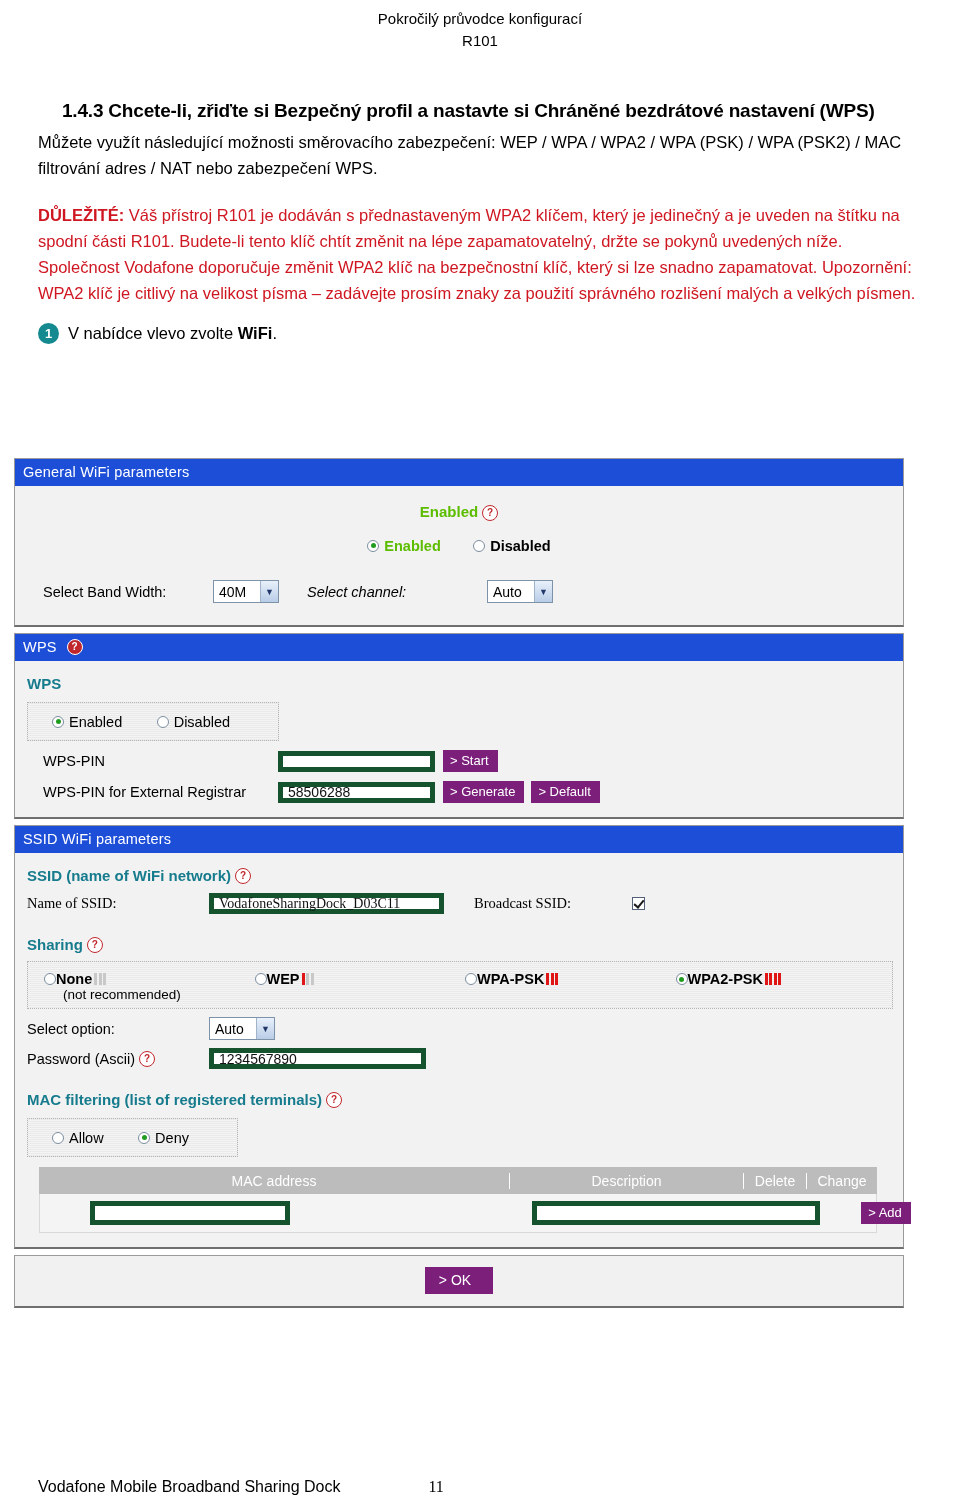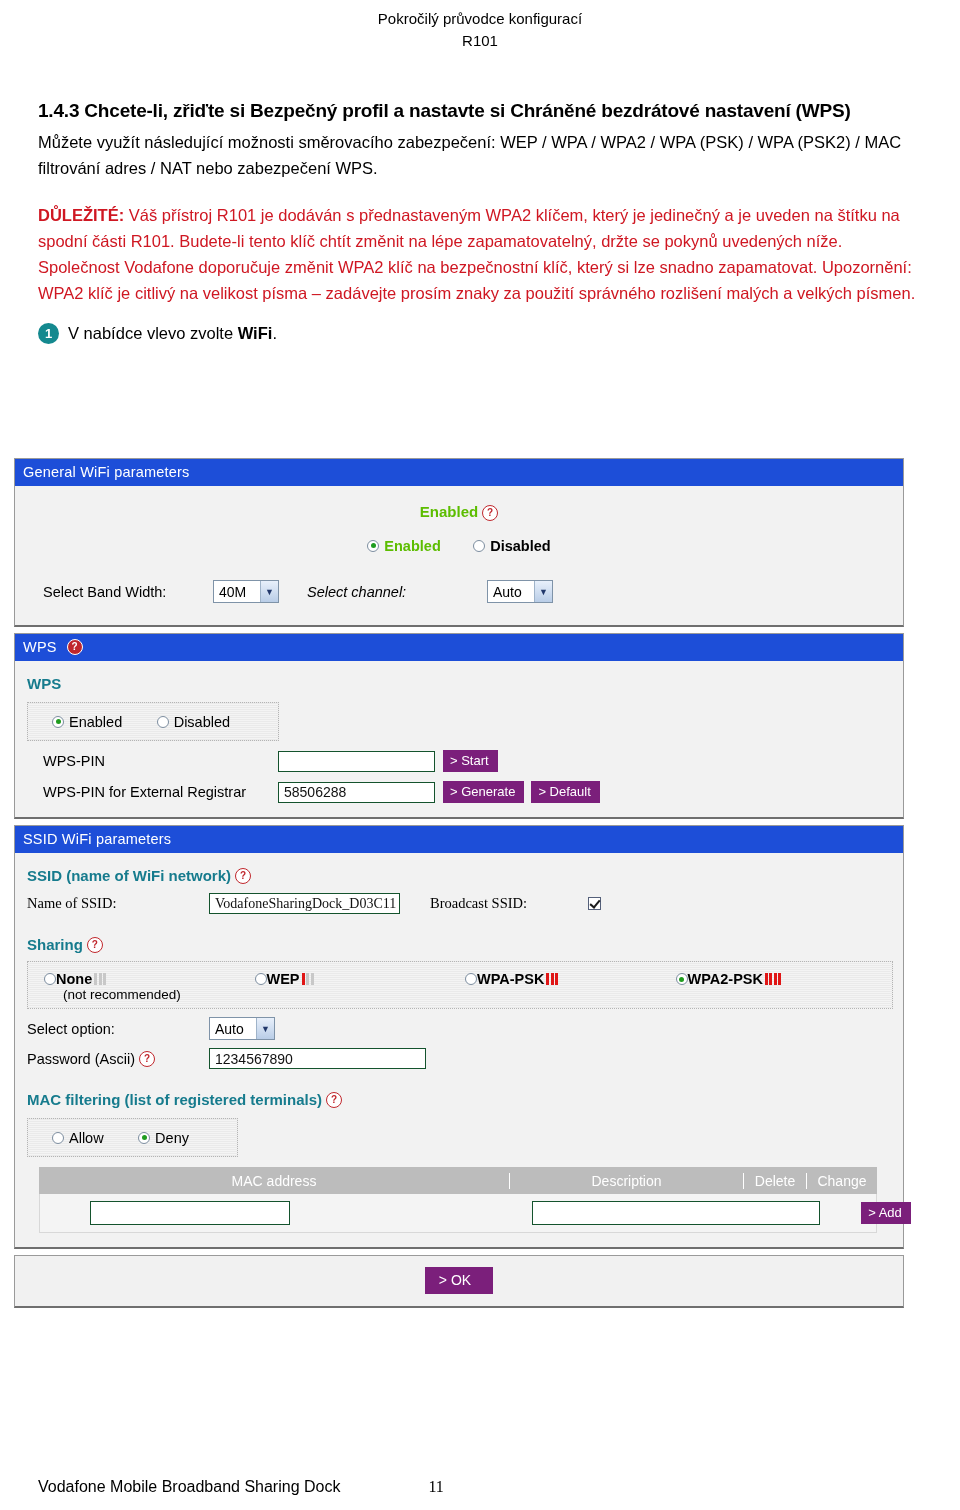--- a/index.html
+++ b/index.html
@@ -29,20 +29,21 @@
   
   .doc-body {
     padding: 0 36px 0 38px;
   }
   .section-heading {
     font-size: 19px;
     font-weight: bold;
     margin-top: 48px;
     line-height: 1.2;
     letter-spacing: -0.2px;
+    margin-left: 24px;
   }
   .para {
     font-size: 16.5px;
     line-height: 1.55;
     margin-top: 8px;
     text-align: left;
   }
   .para.important {
     color: #cf1722;
     margin-top: 22px;
@@ -223,21 +224,21 @@
     border-left: 1px solid #9fb3c9;
     display: flex;
     align-items: center;
     justify-content: center;
     color: #22386b;
     font-size: 9px;
   }
 
   
   .tinput {
-    border: 1px solid #14532d;
+    border: 5px solid #14532d;
     background: #ffffff;
     height: 21px;
     font-size: 14px;
     display: flex;
     align-items: center;
     padding: 0 5px;
     box-sizing: border-box;
     color: #111;
   }
 
@@ -287,21 +288,21 @@
 
   
   .ssid-row {
     display: flex;
     align-items: center;
     font-size: 14.5px;
     padding: 7px 0 4px 2px;
     font-family: Liberation Serif, serif;
   }
   .ssid-row .lbl { width: 182px; }
-  .ssid-row .tinput { width: 191px; }
+  .ssid-row .tinput { width: 235px; }
   .ssid-row .lbl-b { width: 158px; padding-left: 30px; }
 
   
   .sec-grid {
     border: 1px dotted #b4b4b4;
     background:
       repeating-linear-gradient(0deg, #eaeaea 0 1px, #f4f4f4 1px 2px),
       #f2f2f2;
     display: flex;
     padding: 9px 6px 6px 16px;

